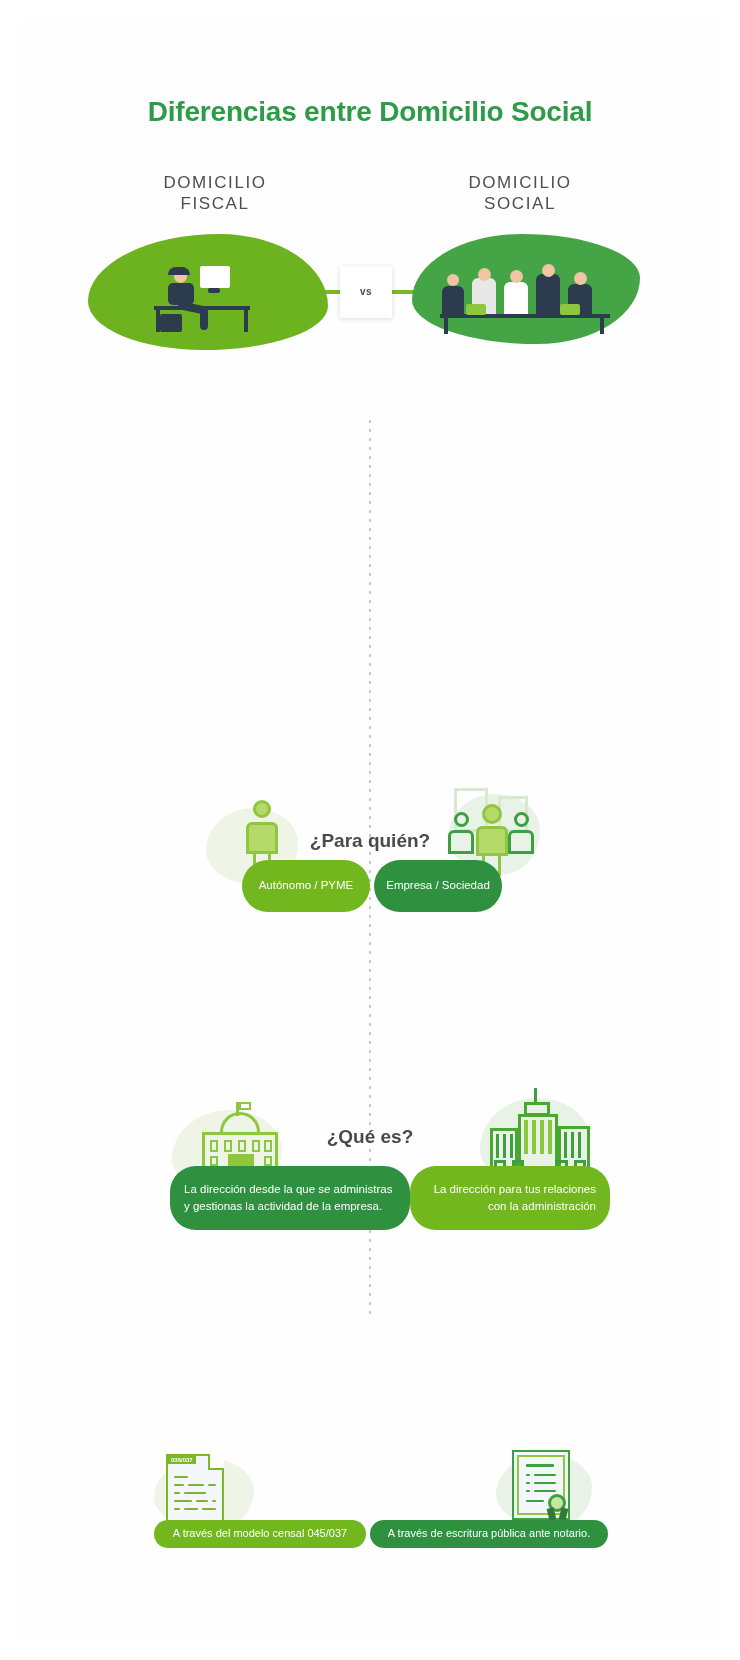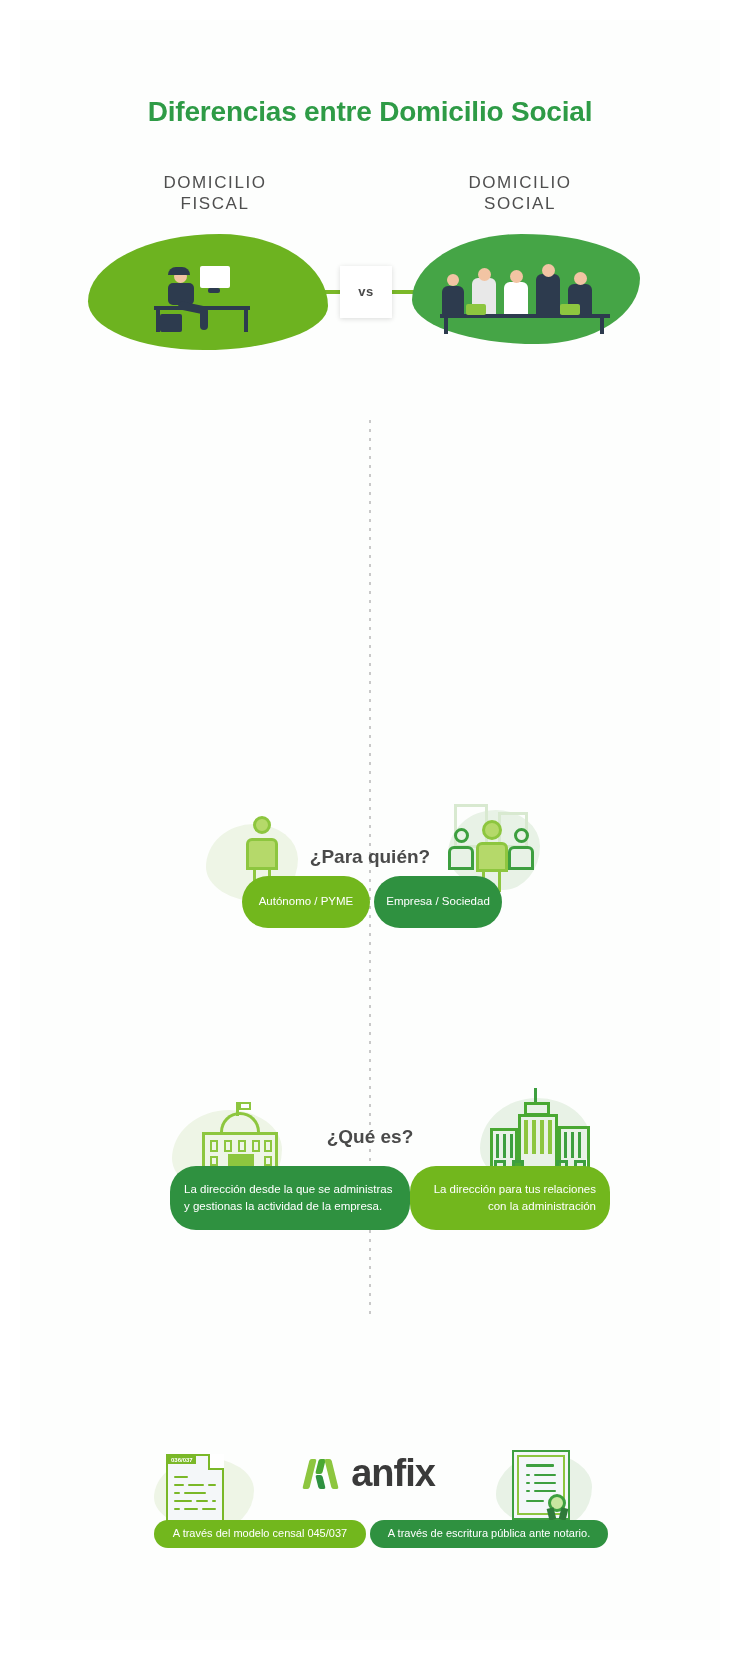--- a/index.html
+++ b/index.html
@@ -76,21 +76,21 @@
   .connector{
     position:absolute;top:62px;left:250px;width:240px;height:4px;
     background:#7ab828;
   }
   .vsbox{
     position:absolute;left:320px;top:38px;
     width:52px;height:52px;
     background:#ffffff;
     box-shadow:0 1px 5px rgba(0,0,0,.14);
     display:flex;align-items:center;justify-content:center;
-    color:#4a4a4a;font-size:13px;font-weight:bold;letter-spacing:.5px;
+    color:#4a4a4a;font-size:10px;font-weight:bold;letter-spacing:.5px;
   }
   
   .deskfig{position:absolute;left:128px;top:36px;width:120px;height:72px;}
   .teamfig{position:absolute;left:420px;top:40px;width:176px;height:66px;}
   .fig-dark{background:#2d3b4e;position:absolute;border-radius:2px;}
   .fig-skin{background:#f2c4a3;position:absolute;border-radius:50%;}
   .fig-white{background:#ffffff;position:absolute;border-radius:2px;}
   .fig-line{background:#2d3b4e;position:absolute;}
 
   
@@ -120,21 +120,21 @@
 
   .icon-soft{position:absolute;}
   .softblob{
     position:absolute;
     background:#eef5e6;
     border-radius:52% 48% 40% 60% / 55% 45% 55% 45%;
   }
   .softblob.g{background:#e8f2e6;}
 
   
-  #row1{top:436px;height:128px;}
+  #row1{top:420px;height:128px;}
   #row1 .rowtitle{top:42px;}
   #row1 .pillrow{top:72px;left:222px;}
   #row1 .pill{height:52px;width:128px;justify-content:center;text-align:center;}
   #row1 .pill.lt{border-radius:26px 26px 26px 26px;margin-right:4px;}
   #row1 .pill.dk{border-radius:26px;}
 
   
   .person{position:absolute;}
   .p-head{border:3px solid #8dc63f;border-radius:50%;box-sizing:border-box;}
   .p-body{border:3px solid #8dc63f;border-radius:6px 6px 0 0;box-sizing:border-box;}
@@ -349,24 +349,15 @@
         <div style="position:absolute;left:36px;top:58px;width:7px;height:12px;background:#2f7a3a;transform:rotate(-14deg);"></div>
         <div style="position:absolute;left:48px;top:58px;width:7px;height:12px;background:#2f7a3a;transform:rotate(14deg);"></div>
       </div>
 
       <div class="pillrow">
         <div class="pill lt">A través del modelo censal 045/037</div>
         <div class="pill dk">A través de escritura pública ante notario.</div>
       </div>
     </div>
 
-    <div class="logo">
-      <div class="logomark">
-        <div style="position:absolute;left:1px;top:2px;width:7px;height:30px;background:#8dc63f;transform:skewX(-14deg);border-radius:2px;"></div>
-        <div style="position:absolute;left:12px;top:2px;width:7px;height:15px;background:#4aa832;transform:skewX(-14deg);border-radius:2px;"></div>
-        <div style="position:absolute;left:12px;top:18px;width:7px;height:14px;background:#2f9140;transform:skewX(14deg);border-radius:2px;"></div>
-        <div style="position:absolute;left:23px;top:2px;width:7px;height:30px;background:#8dc63f;transform:skewX(14deg);border-radius:2px;"></div>
-      </div>
-      <div class="logotext">anfix</div>
-    </div>
 
   </div>
 </div>
 
 </body></html>

